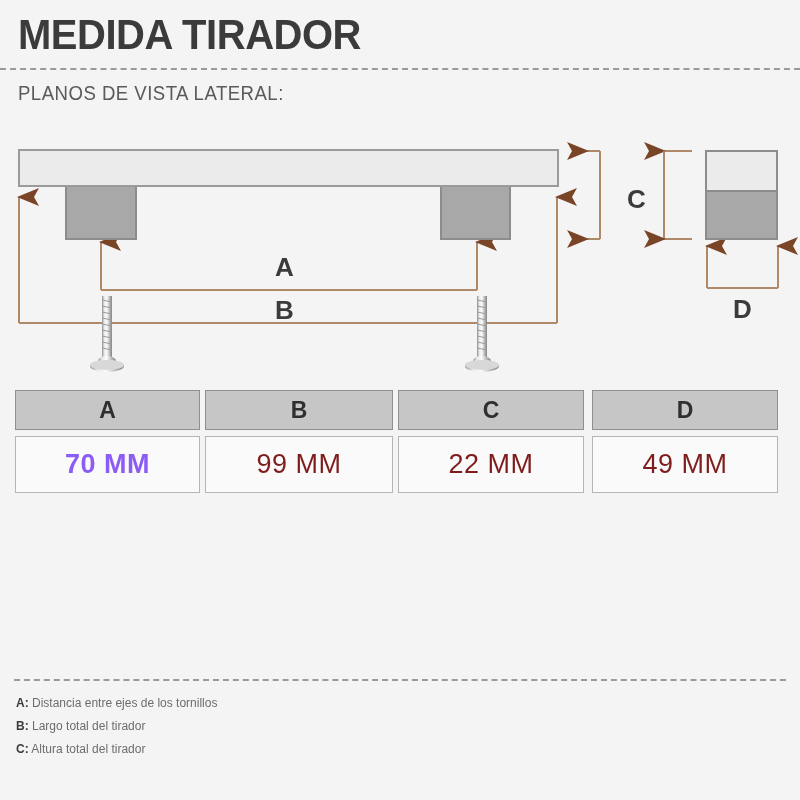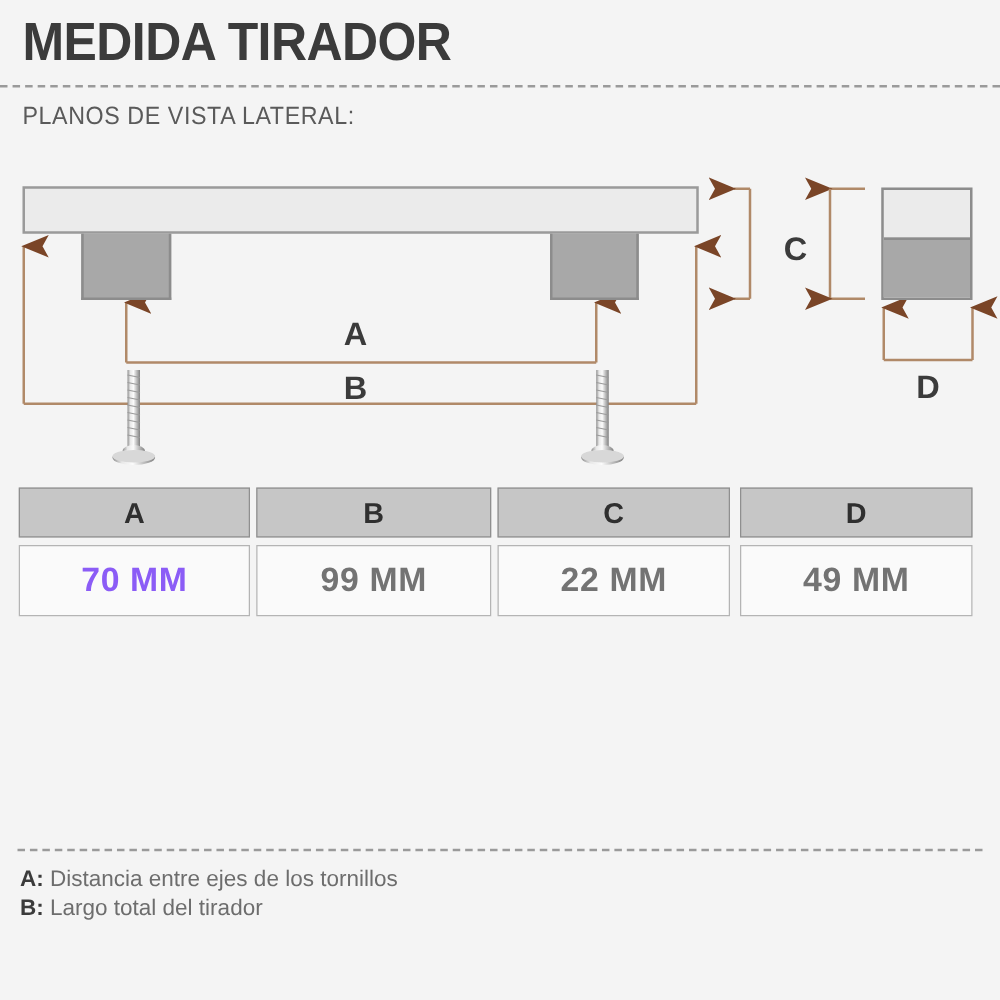--- a/index.html
+++ b/index.html
@@ -136,45 +136,44 @@
 
   .td {
     margin-top: 6px;
     height: 57px;
     background: #fafafa;
     border: 1px solid #b4b4b4;
     display: flex;
     align-items: center;
     justify-content: center;
     font-size: 27px;
-    color: #737373;
+    color: #7f1d1d;
     letter-spacing: 0.5px;
     transform-origin: center;
-    font-weight: bold;
   }
   .td.highlight { color: #8b5cf6; font-weight: bold; }
 
   
   .divider-bottom {
     position: absolute;
     left: 14px;
     top: 679px;
     width: 772px;
     height: 0;
     border-top: 2px dashed #9a9a9a;
   }
 
   .legend {
     position: absolute;
     left: 16px;
     top: 692px;
     width: 600px;
   }
   .legend-row {
-    font-size: 18px;
+    font-size: 12px;
     line-height: 23px;
     color: #6d6d6d;
     white-space: nowrap;
   }
   .legend-key {
     font-weight: bold;
     color: #3b3b3b;
   }
 </style>
 </head>
@@ -310,15 +309,19 @@
   <div class="divider-bottom"></div>
   <div class="legend">
     <div class="legend-row">
       <span class="legend-key">A:</span>
       <span>Distancia entre ejes de los tornillos</span>
     </div>
     <div class="legend-row">
       <span class="legend-key">B:</span>
       <span>Largo total del tirador</span>
     </div>
+    <div class="legend-row">
+      <span class="legend-key">C:</span>
+      <span>Altura total del tirador</span>
+    </div>
   </div>
 
 </div>
 
 </body></html>

